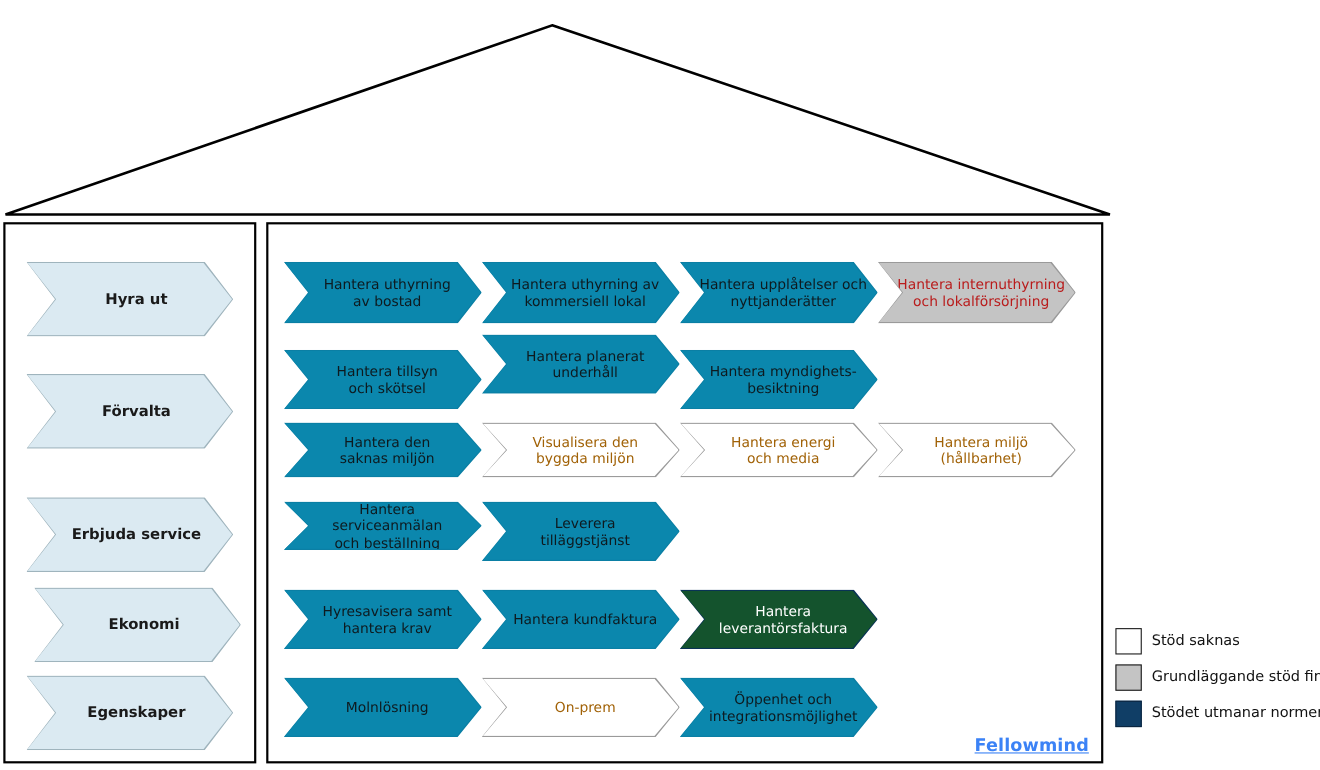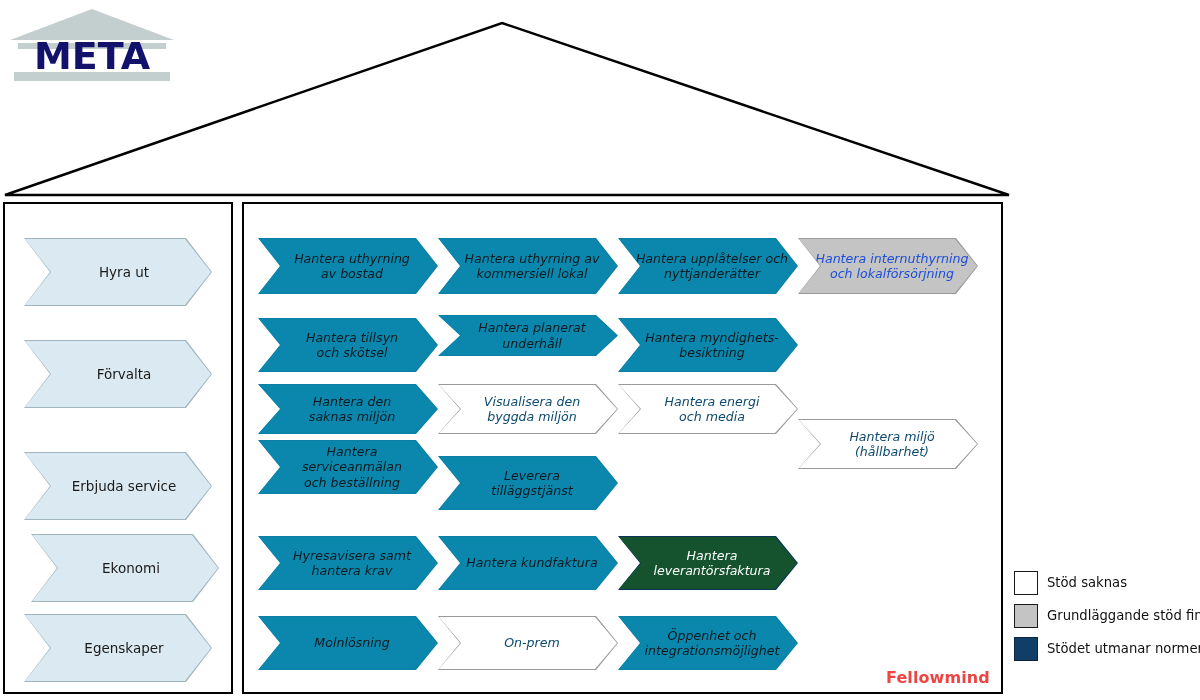--- a/index.html
+++ b/index.html
@@ -26,21 +26,21 @@
   
   .panel {
     position: absolute;
     background: #ffffff;
     border: 2px solid #000000;
   }
   #left-panel  { left: 3px;   top: 202px; width: 230px; height: 492px; }
   #right-panel { left: 242px; top: 202px; width: 761px; height: 492px; }
 
   
-  .side-chev-wrap { position: absolute; }
+  .side-chev-wrap { position: absolute; font-weight: bold; }
   .side-chev-wrap .outer {
     position: absolute; inset: 0;
     background: #9fb4bd;
     -webkit-clip-path: polygon(0 0, calc(100% - 26px) 0, 100% 50%, calc(100% - 26px) 100%, 0 100%, 26px 50%);
     clip-path: polygon(0 0, calc(100% - 26px) 0, 100% 50%, calc(100% - 26px) 100%, 0 100%, 26px 50%);
   }
   .side-chev-wrap .inner {
     position: absolute; inset: 1px;
     background: #dbeaf2;
     display: flex; align-items: center; justify-content: center;
@@ -56,79 +56,71 @@
   .proc-wrap .edge {
     position: absolute; inset: 0;
     -webkit-clip-path: polygon(0 0, calc(100% - 22px) 0, 100% 50%, calc(100% - 22px) 100%, 0 100%, 22px 50%);
     clip-path: polygon(0 0, calc(100% - 22px) 0, 100% 50%, calc(100% - 22px) 100%, 0 100%, 22px 50%);
   }
   .proc-wrap .face {
     position: absolute; inset: 1px;
     display: flex; align-items: center; justify-content: center;
     -webkit-clip-path: polygon(0 0, calc(100% - 22px) 0, 100% 50%, calc(100% - 22px) 100%, 0 100%, 22px 50%);
     clip-path: polygon(0 0, calc(100% - 22px) 0, 100% 50%, calc(100% - 22px) 100%, 0 100%, 22px 50%);
-    font-style: italic;
   }
   .proc-wrap .face span {
     font-size: 12.6px;
     text-align: center;
     line-height: 1.22;
     white-space: pre-line;
     padding: 0 8px 0 16px;
   }
 
   
   .v-blue  .edge { background: #0b7fa4; }
   .v-blue  .face { background: #0b87ad; }
   .v-blue  .face span { color: #0e1a1f; }
 
   .v-gray  .edge { background: #9a9a9a; }
   .v-gray  .face { background: #c4c4c4; }
-  .v-gray  .face span { color: #1d4ed8; text-align: center; }
+  .v-gray  .face span { color: #b91c1c; text-align: center; }
 
   .v-white .edge { background: #9a9a9a; }
   .v-white .face { background: #ffffff; }
-  .v-white .face span { color: #0c4a6e; }
+  .v-white .face span { color: #a16207; }
 
   .v-navy  .edge { background: #0a3356; }
   .v-navy  .face { background: #14532d; }
   .v-navy  .face span { color: #ffffff; }
 
   
   #legend { position: absolute; left: 1014px; top: 566px; width: 186px; }
   .legend-row { display: flex; align-items: center; height: 33px; text-align: center; }
   .legend-swatch {
     width: 24px; height: 24px; flex: 0 0 24px; margin-right: 9px;
   }
   .sw-white { background: #ffffff; border: 1.5px solid #1a1a1a; }
   .sw-gray  { background: #c4c4c4; border: 1.5px solid #1a1a1a; }
   .sw-blue  { background: #0b87ad; border: 1.5px solid #0a3356; }
   .sw-navy  { background: #103e66; border: 1.5px solid #0a2540; }
   .legend-label { font-size: 13.2px; color: #111111; white-space: nowrap; }
 
   
   #vendor {
     position: absolute; left: 886px; top: 668px;
-    font-size: 16px; font-weight: bold; color: #ef4444;
+    font-size: 16px; font-weight: bold; color: #3b82f6;
     letter-spacing: .1px;
+    text-decoration: underline;
   }
 </style>
 </head>
 <body>
 
 <div id="stage">
 
-  <div id="logo">
-    <svg width="172" height="78" viewBox="0 0 172 78">
-      <polygon points="86,3 168,34 4,34" fill="#c3cfcf"></polygon>
-      <rect x="12" y="37" width="148" height="6" fill="#c3cfcf"></rect>
-      <rect x="8" y="66" width="156" height="9" fill="#c3cfcf"></rect>
-      <text x="86" y="63" text-anchor="middle" font-family="DejaVu Sans, Liberation Sans, sans-serif" font-size="38" font-weight="bold" fill="#13126b">META</text>
-    </svg>
-  </div>
 
   <div id="roof">
     <svg width="1014" height="195" viewBox="0 0 1014 195">
       <polygon points="502,13 1009,185 5,185" fill="none" stroke="#000000" stroke-width="2.4"></polygon>
     </svg>
   </div>
 
   <div id="left-panel" class="panel"></div>
 
   <div id="right-panel" class="panel"></div>
@@ -195,21 +187,21 @@
 och lokalförsörjning</span>
         </div>
       </div>
       <div class="proc-wrap v-blue" style="left: 258px; top: 318px; width: 180px; height: 54px;">
         <div class="edge"></div>
         <div class="face">
           <span>Hantera tillsyn
 och skötsel</span>
         </div>
       </div>
-      <div class="proc-wrap v-blue" style="left: 438px; top: 315px; width: 180px; height: 41px;">
+      <div class="proc-wrap v-blue" style="left: 438px; top: 304px; width: 180px; height: 54px;">
         <div class="edge"></div>
         <div class="face">
           <span>Hantera planerat
 underhåll</span>
         </div>
       </div>
       <div class="proc-wrap v-blue" style="left: 618px; top: 318px; width: 180px; height: 54px;">
         <div class="edge"></div>
         <div class="face">
           <span>Hantera myndighets-
@@ -230,28 +222,28 @@
 byggda miljön</span>
         </div>
       </div>
       <div class="proc-wrap v-white" style="left: 618px; top: 384px; width: 180px; height: 50px;">
         <div class="edge"></div>
         <div class="face">
           <span>Hantera energi
 och media</span>
         </div>
       </div>
-      <div class="proc-wrap v-white" style="left: 798px; top: 384px; width: 180px; height: 50px; margin-top: 35px;">
+      <div class="proc-wrap v-white" style="left: 798px; top: 384px; width: 180px; height: 50px;">
         <div class="edge"></div>
         <div class="face">
           <span>Hantera miljö
 (hållbarhet)</span>
         </div>
       </div>
-      <div class="proc-wrap v-blue" style="left: 258px; top: 440px; width: 180px; height: 54px;">
+      <div class="proc-wrap v-blue" style="left: 258px; top: 456px; width: 180px; height: 44px;">
         <div class="edge"></div>
         <div class="face">
           <span>Hantera serviceanmälan
 och beställning</span>
         </div>
       </div>
       <div class="proc-wrap v-blue" style="left: 438px; top: 456px; width: 180px; height: 54px;">
         <div class="edge"></div>
         <div class="face">
           <span>Leverera

